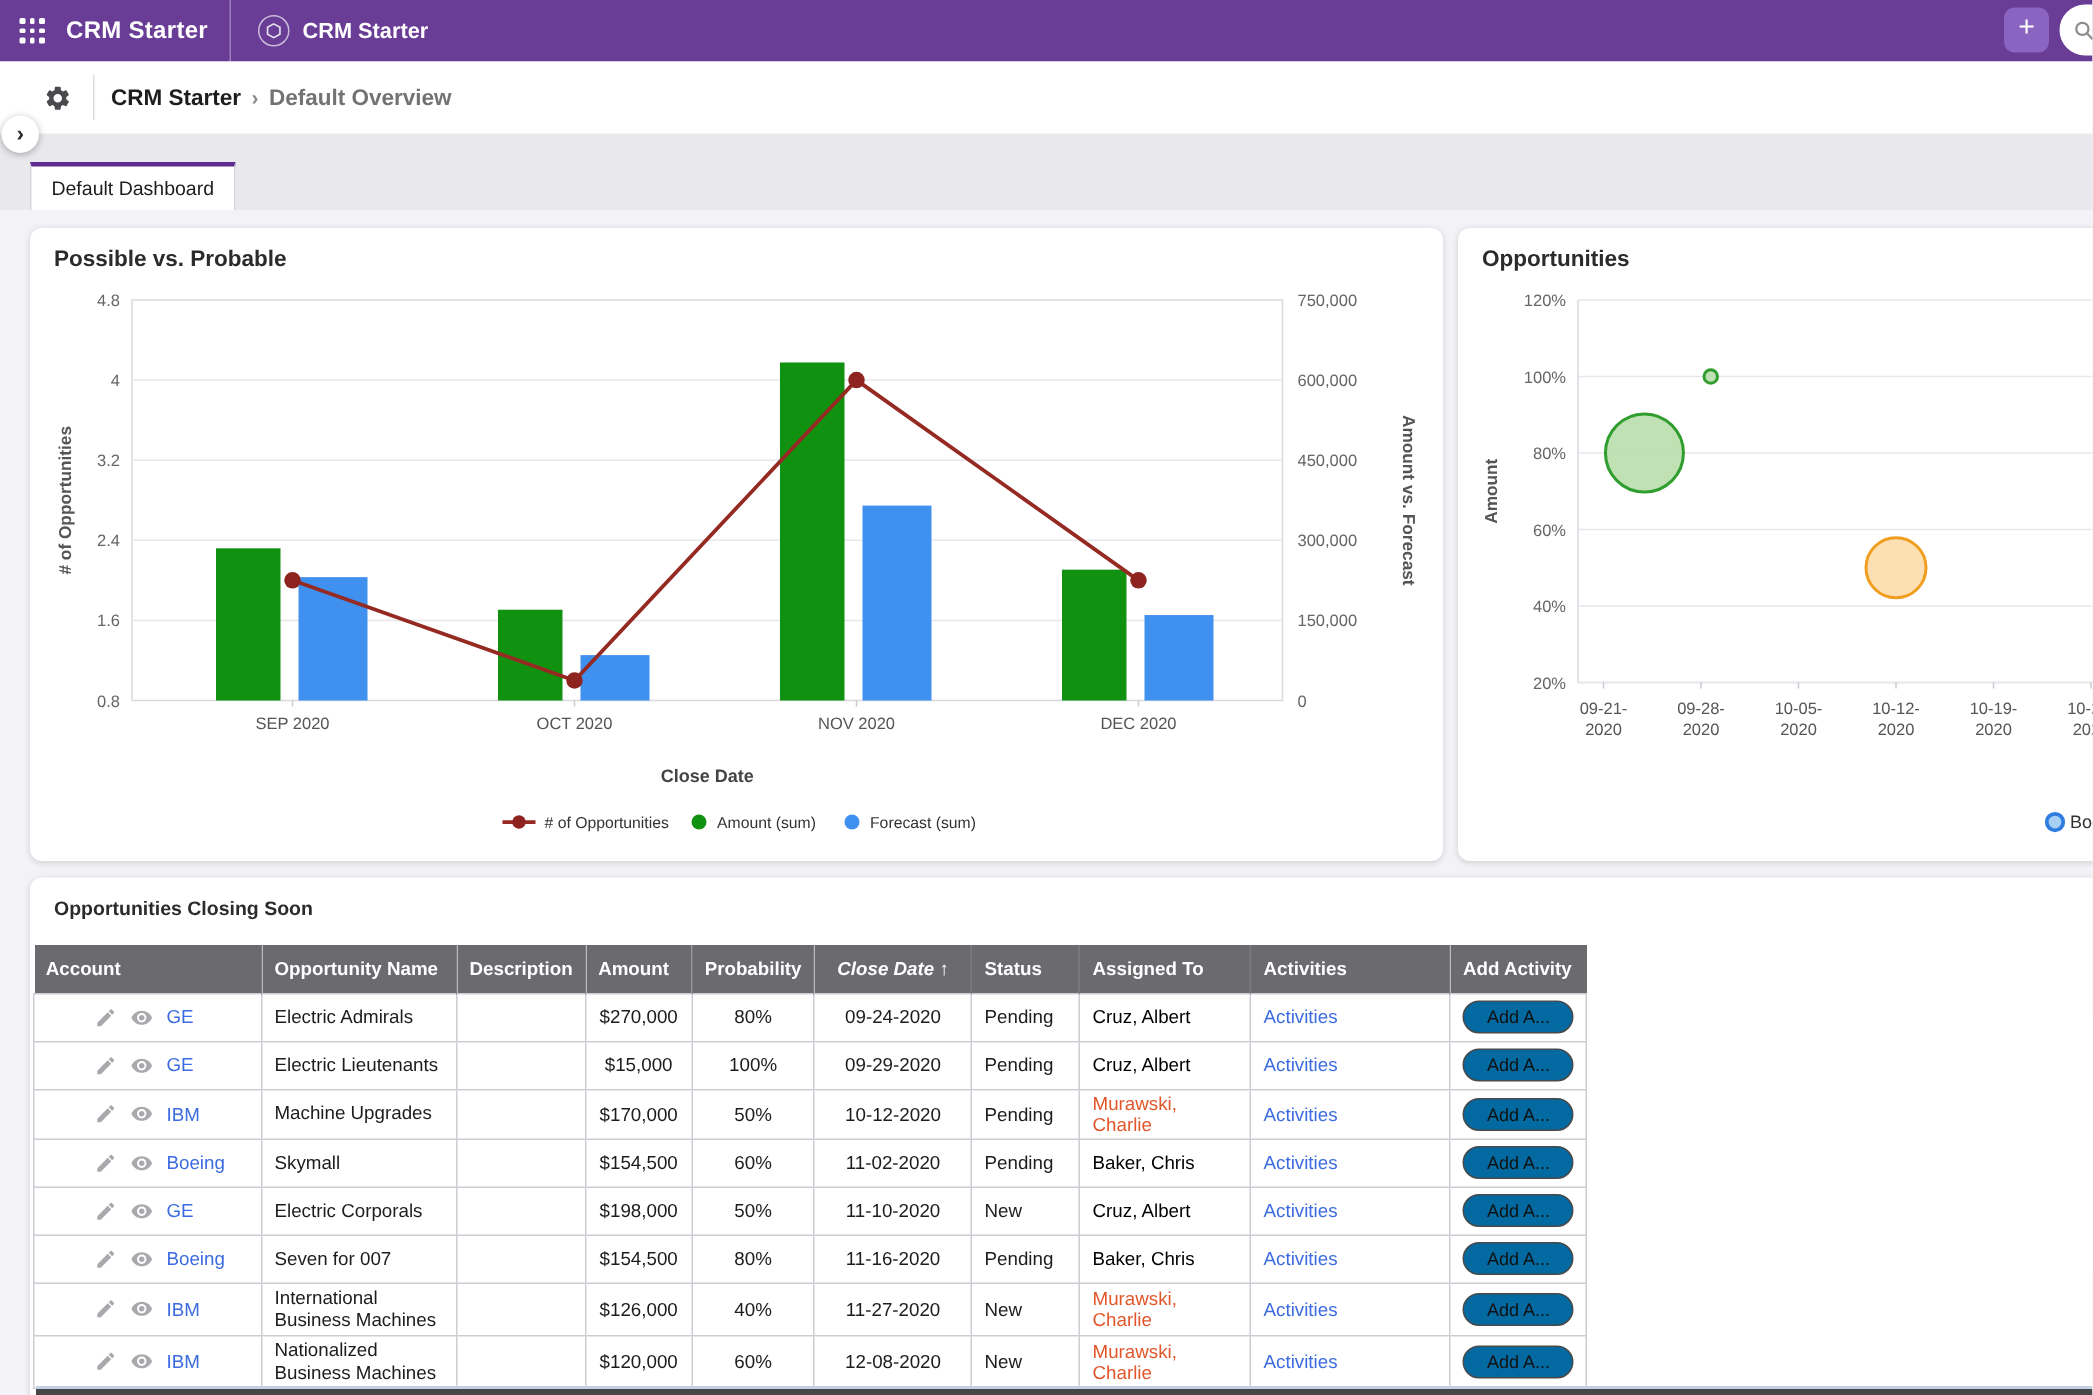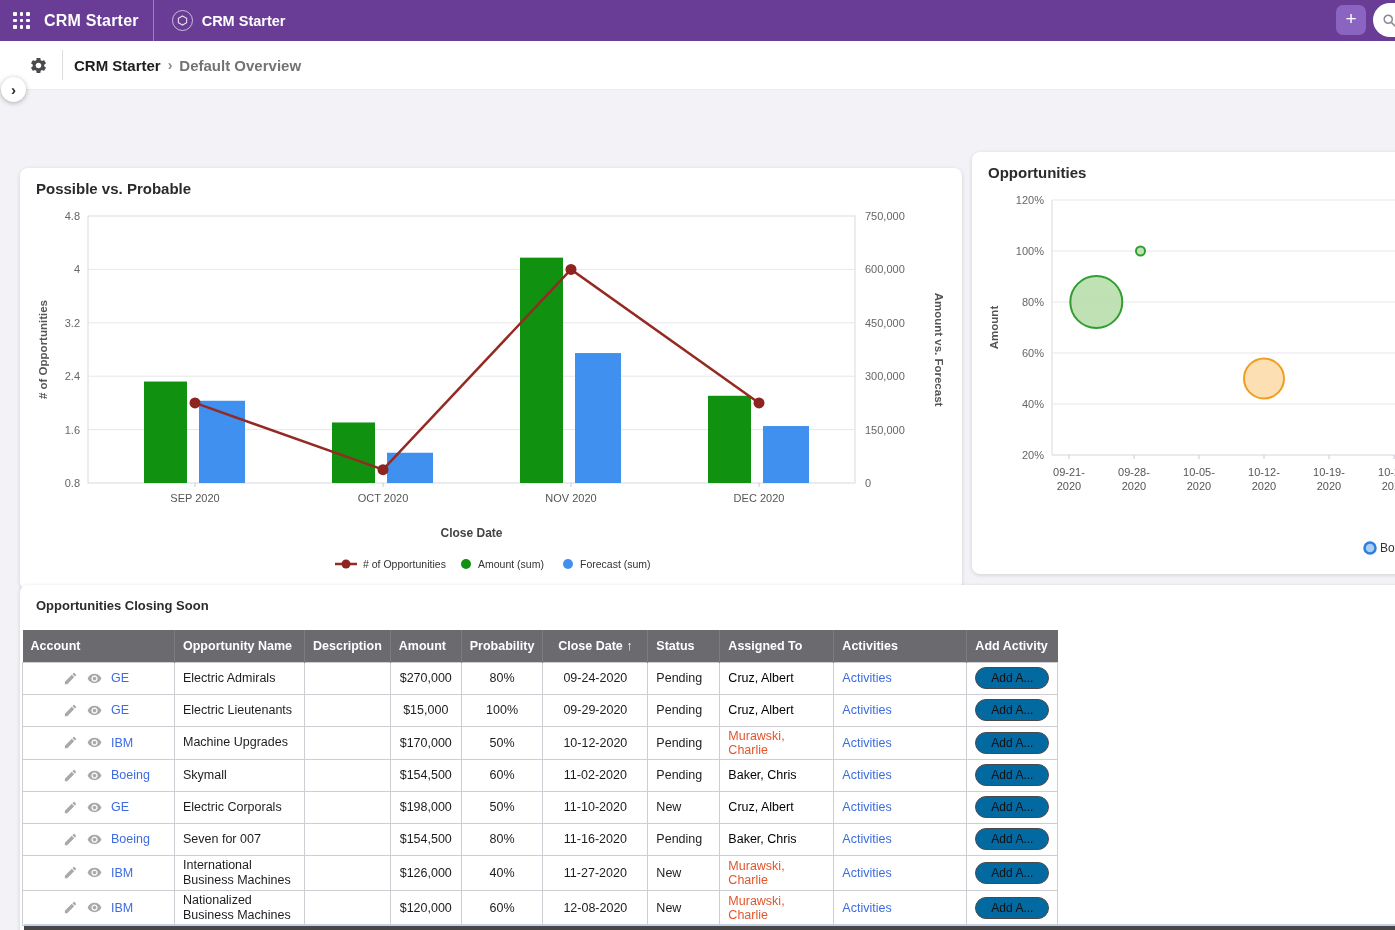--- a/index.html
+++ b/index.html
@@ -27,34 +27,34 @@
   .breadcrumb .bc-sep { color:#8a8a90; margin:0 7px; font-size:14px; font-weight:bold; }
   .breadcrumb .bc-current { font-weight:bold; color:#737373; }
   .edge-chevron { position:absolute; left:1px; top:77px; width:25px; height:25px; background:#fff; border-radius:50%; box-shadow:0 1px 5px rgba(0,0,0,.3); display:flex; align-items:center; justify-content:center; font-size:15px; font-weight:bold; color:#2b2b2b; cursor:pointer; z-index:5; }
 
   
   .tabstrip { position:absolute; left:0; top:90px; width:1395px; height:50px; background:#e9e8ed; }
   .tab-active { position:absolute; left:20px; top:18px; width:137px; height:32px; background:#fff; border-top:3px solid #5f2d91; border-left:1px solid #d7d6dc; border-right:1px solid #d7d6dc; display:flex; align-items:center; justify-content:center; font-size:13px; color:#1d1d1f; cursor:pointer; }
 
   
   .card { position:absolute; background:#fff; border-radius:8px; box-shadow:0 1px 4px rgba(0,0,0,.14); }
-  #card-chart1 { left:20px; top:168px; width:942px; height:422px; }
+  #card-chart1 { left:20px; top:152px; width:942px; height:422px; }
   #card-chart2 { left:972px; top:152px; width:450px; height:422px; }
   #card-table  { left:20px; top:585px; width:1395px; height:360px; border-radius:8px 0 0 0; }
   .card-title { position:absolute; left:16px; top:12px; font-size:15px; font-weight:bold; color:#2b2b2b; }
   .chart-svg { position:absolute; left:0; top:0; }
 
   
   .table-title { position:absolute; left:16px; top:13px; font-size:13px; font-weight:bold; color:#2b2b2b; }
   table.grid { position:absolute; left:2px; top:45px; border-collapse:collapse; table-layout:fixed; font-size:12.5px; color:#1d1d1f; background:#fff; }
   table.grid th { background:#6a6a6f; color:#fff; font-size:12.5px; font-weight:bold; height:32px; padding:0 8px; border-left:1px solid #7b7b80; white-space:nowrap; overflow:hidden; }
   table.grid th:first-child { border-left:none; }
   table.grid td { border:1px solid #cecdd3; height:32px; padding:2px 8px; background:#fff; vertical-align:middle; }
   table.grid tr td:first-child { border-left:1px solid #cecdd3; }
-  .th-r { text-align:left; } .th-l { text-align:left; } .th-c { text-align:center; }
+  .th-r { text-align:left; } .th-l { text-align:left; } .th-c { text-align:center;font-style:italic; }
   .td-r { text-align:center; } .td-c { text-align:center; }
   .cell-account { display:flex; align-items:center; gap:9px; padding-left:32px; }
   .row-icon { width:15px; height:15px; flex:0 0 auto; cursor:pointer; }
   a.link { color:#3d6ce0; text-decoration:none; cursor:pointer; }
   .assigned-blue { color:#000000; cursor:pointer; }
   .assigned-orange { color:#e2562c; cursor:pointer; }
   .add-btn { display:inline-block; border:1px solid #4a4a4a; border-radius:13px; background:#0369a1; padding:3px 15px; font-size:12px; color:#111; font-family:inherit; cursor:pointer; white-space:nowrap; }
   .wrapname { line-height:15px; }
 
   
@@ -103,20 +103,23 @@
     </div>
     <div class="vdiv2"></div>
     <div class="breadcrumb">
       <span class="bc-parent">CRM Starter</span>
       <span class="bc-sep">›</span>
       <span class="bc-current">Default Overview</span>
     </div>
   </div>
   <div class="edge-chevron">›</div>
 
+  <div class="tabstrip">
+    <div class="tab-active">Default Dashboard</div>
+  </div>
 
   <div class="card" id="card-chart1">
     <div class="card-title">Possible vs. Probable</div>
     <svg id="svg-chart1" class="chart-svg" width="942" height="422">
         <rect x="68" y="48" width="767" height="267" fill="none" stroke="#d9d9e0" stroke-width="1"></rect>
         <text x="60" y="52" text-anchor="end" font-size="11" fill="#666">4.8</text>
         <text x="845" y="52" text-anchor="start" font-size="11" fill="#666">750,000</text>
         <line x1="68" y1="101.4" x2="835" y2="101.4" stroke="#e7e7ec" stroke-width="1"></line>
         <text x="60" y="105.4" text-anchor="end" font-size="11" fill="#666">4</text>
         <text x="845" y="105.4" text-anchor="start" font-size="11" fill="#666">600,000</text>

